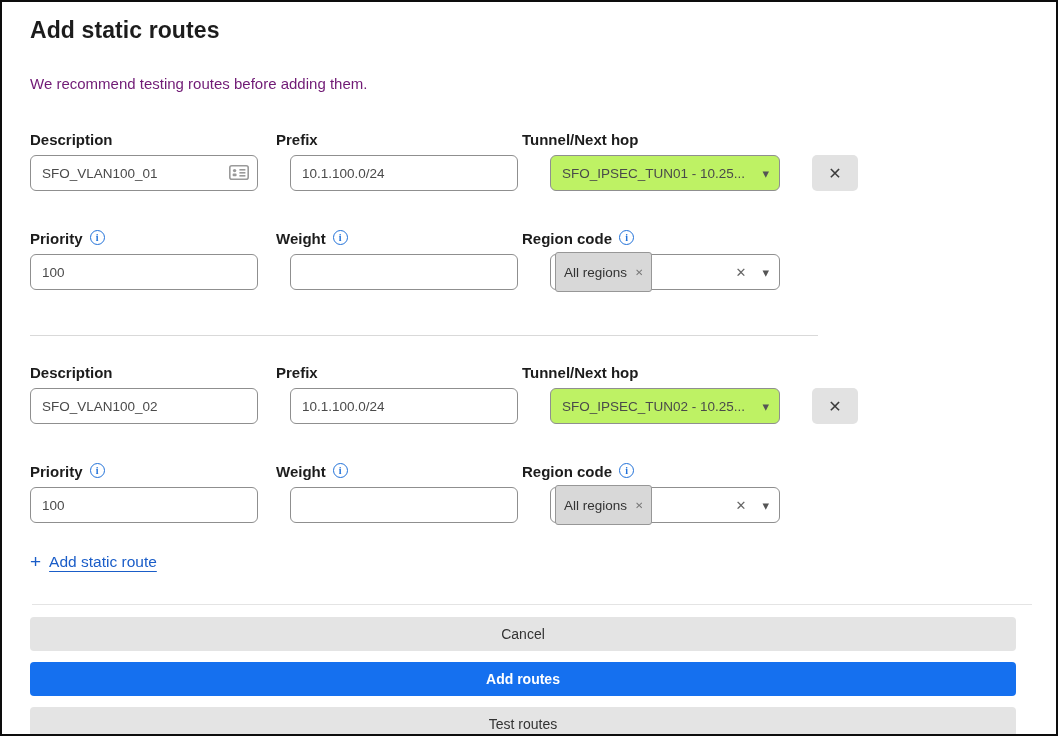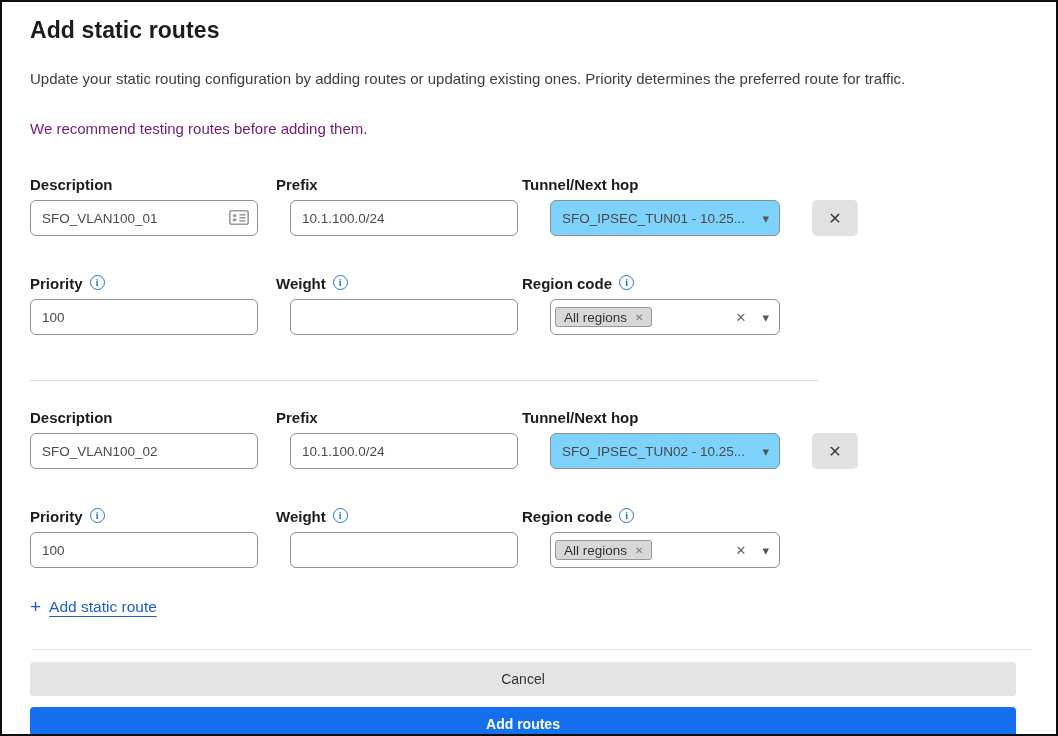--- a/index.html
+++ b/index.html
@@ -62,21 +62,21 @@
   .card-icon {
     position: absolute; right: 9px; top: 10px;
     width: 20px; height: 15px;
     display: inline-flex;
   }
 
   .select-box {
     width: 230px; height: 36px;
     border: 1px solid #8f8f8f;
     border-radius: 6px;
-    background: #7dd3fc;
+    background: #bef264;
     display: flex; align-items: center;
     padding: 0 10px 0 11px;
     cursor: pointer;
   }
   .select-text {
     font-size: 13.5px; color: #4a4a4a;
     white-space: nowrap; overflow: hidden;
     flex: 1;
   }
   .caret {
@@ -100,21 +100,21 @@
     border-radius: 6px;
     background: #ffffff;
     display: flex; align-items: center;
     padding: 0 10px 0 4px;
     cursor: pointer;
   }
   .region-chip {
     background: #d8d8d8;
     border: 1px solid #979797;
     border-radius: 3px;
-    height: 20px;
+    height: 40px;
     display: inline-flex; align-items: center;
     padding: 0 8px;
     gap: 8px;
     text-align: right;
   }
   .chip-label { font-size: 13.5px; color: #333333; white-space: nowrap; }
   .chip-remove { font-size: 10px; color: #777777; cursor: pointer; font-family: "DejaVu Sans", sans-serif; }
   .clear-x {
     margin-left: auto;
     font-size: 13px; color: #666666; cursor: pointer;
@@ -144,21 +144,20 @@
   }
   .btn-secondary { background: #e4e4e4; color: #333333; }
   .btn-primary { background: #1570ef; color: #ffffff; font-weight: 600; padding: 0 18px; }
 </style>
 </head>
 <body>
 
 <div class="page">
 
   <div class="title">Add static routes</div>
-  <div class="desc">Update your static routing configuration by adding routes or updating existing ones. Priority determines the preferred route for traffic.</div>
   <div class="note">We recommend testing routes before adding them.</div>
 
   <div class="route-group">
     <div class="label-row">
       <div class="label-cell">
           <span class="field-label">Description</span>
         </div>
       <div class="label-cell">
           <span class="field-label">Prefix</span>
         </div>

